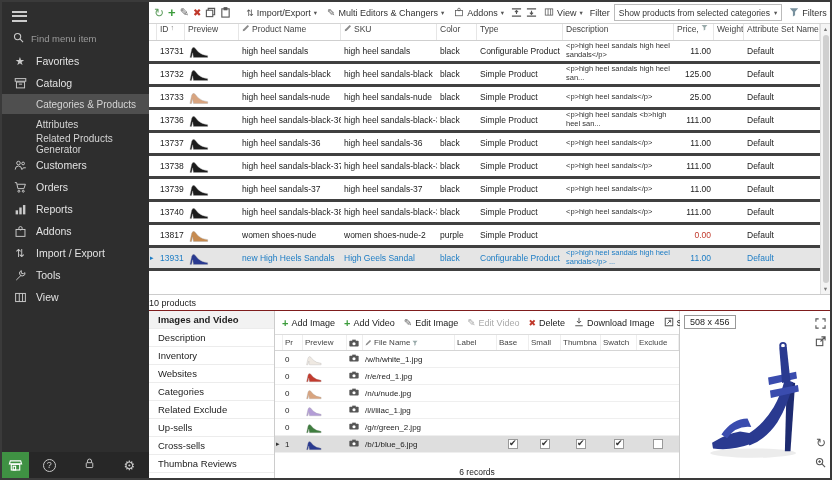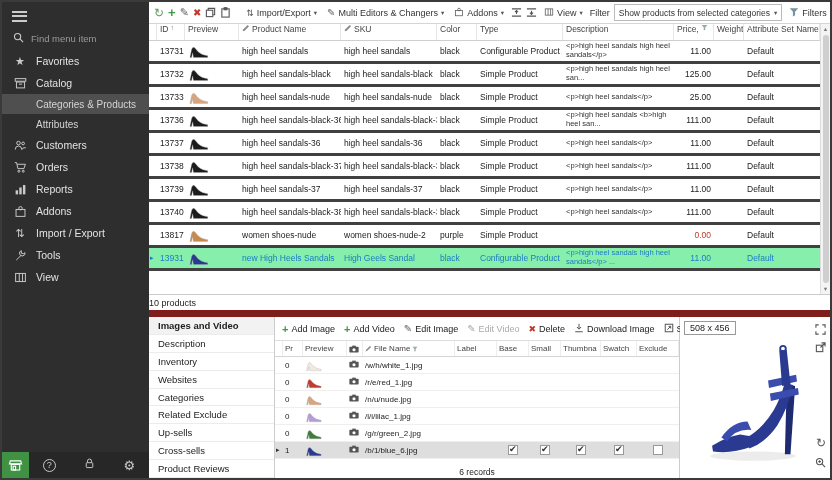--- a/index.html
+++ b/index.html
@@ -33,34 +33,34 @@
   .selectbox{display:flex;align-items:center;gap:4px;border:1px solid #bbb;padding:1px 4px;height:17px;font-size:8.5px;white-space:nowrap;background:#fff;cursor:pointer}
   .push{margin-left:auto}
 
   
   .gridwrap{flex:1;position:relative;display:flex;flex-direction:column;padding-right:10px;overflow:hidden}
   .g-cols{display:grid;grid-template-columns:8px 28px 54px 102px 96px 40px 86px 1fr 40px 30px 76px}
   .ghead{height:17px;border-bottom:1px solid #cfcfcf;font-size:8.5px;color:#444;align-items:center;flex-shrink:0}
   .ghead>div{padding:0 3px;height:100%;display:flex;align-items:flex-start;gap:2px;border-right:1px solid #e6e6e6;overflow:hidden;white-space:nowrap}
   .grow{height:23px;border-bottom:3px solid #404040;font-size:8.5px;color:#222;align-items:center}
   .grow>div{padding:0 3px;overflow:hidden;white-space:nowrap}
-  .grow.selected{background:#86efac}
+  .grow.selected{background:#e5e5e5}
   .grow.modified>div{color:#1c7cc4}
   .marker{font-size:7px;color:#333;padding:0 1px !important}
   .cell-price{text-align:right}
   .desc{font-size:7.5px;line-height:1.18;white-space:normal !important;max-height:20px;color:#333}
   .sortarrow{font-size:7px;color:#777}
   .shoe-svg{display:block}
   .vscroll{position:absolute;right:0;top:0;bottom:0;width:10px;background:#f4f4f4;border-left:1px solid #ddd;display:flex;flex-direction:column;align-items:center}
   .varrow{font-size:5.5px;color:#777;height:10px;display:flex;align-items:center}
   .vthumb{width:6px;flex:1;margin:1px 0;background:#cfcfcf;border-radius:3px}
   .gfoot{height:16px;border-top:1px solid #ccc;display:flex;align-items:center;font-size:9px;color:#222;flex-shrink:0}
 
   
-  .bottom{height:168px;border-top:7px solid #7f1d1d;display:flex;flex-shrink:0;min-height:0}
+  .bottom{height:168px;border-top:1px solid #7f1d1d;display:flex;flex-shrink:0;min-height:0}
   .tabs{width:126px;border-right:1px solid #ccc;display:flex;flex-direction:column;font-size:9.5px;overflow:hidden}
   .tab{padding:0 9px;height:18px;display:flex;align-items:center;border-bottom:1px solid #ececec;color:#222;cursor:pointer}
   .tab.selected{font-weight:bold;background:#f2f2f2}
   .center{flex:1;display:flex;flex-direction:column;border-right:1px solid #ccc;min-width:0}
   .btoolbar{height:24px;display:flex;align-items:center;gap:9px;padding:0 7px;border-bottom:1px solid #ddd;font-size:9px;color:#222;flex-shrink:0}
   .bbtn{display:flex;align-items:center;gap:3px;cursor:pointer;white-space:nowrap}
   .bbtn.disabled{color:#aaa}
   .b-cols{display:grid;grid-template-columns:8px 20px 44px 16px 1fr 42px 32px 32px 40px 36px 42px}
   .bhead{height:16px;border-bottom:1px solid #d5d5d5;font-size:8px;color:#444;align-items:center;flex-shrink:0}
   .bhead>div{padding:0 2px;display:flex;align-items:center;gap:2px;border-right:1px solid #eee;height:100%;overflow:hidden;white-space:nowrap}
@@ -116,20 +116,23 @@
           </svg>
       </span>
       <span>Catalog</span>
     </div>
     <div class="ssub selected">
       <span>Categories &amp; Products</span>
     </div>
     <div class="ssub">
       <span>Attributes</span>
     </div>
+    <div class="ssub">
+      <span>Related Products Generator</span>
+    </div>
 
     <div class="sitem">
       <span class="ic">
         <svg class="lineic" width="13" height="13" viewBox="0 0 16 16">
             <circle cx="5.5" cy="5" r="2.2"></circle>
             <path d="M1.5 13 Q1.5 8.6 5.5 8.6 T9.5 13"></path>
             <circle cx="11.2" cy="5.5" r="1.7"></circle>
             <path d="M10 13 Q10.5 9.8 14.5 10.8"></path>
           </svg>
       </span>
@@ -548,21 +551,21 @@
           <div class="tab">
             <span>Related Exclude</span>
           </div>
           <div class="tab">
             <span>Up-sells</span>
           </div>
           <div class="tab">
             <span>Cross-sells</span>
           </div>
           <div class="tab">
-            <span>Product Reviews</span>
+            <span>Thumbna Reviews</span>
           </div>
       </div>
 
       <div class="center">
         <div class="btoolbar">
           <span class="bbtn">
             <span class="green" style="font-size:11px">+</span>
             <span>Add Image</span>
           </span>
           <span class="bbtn">

